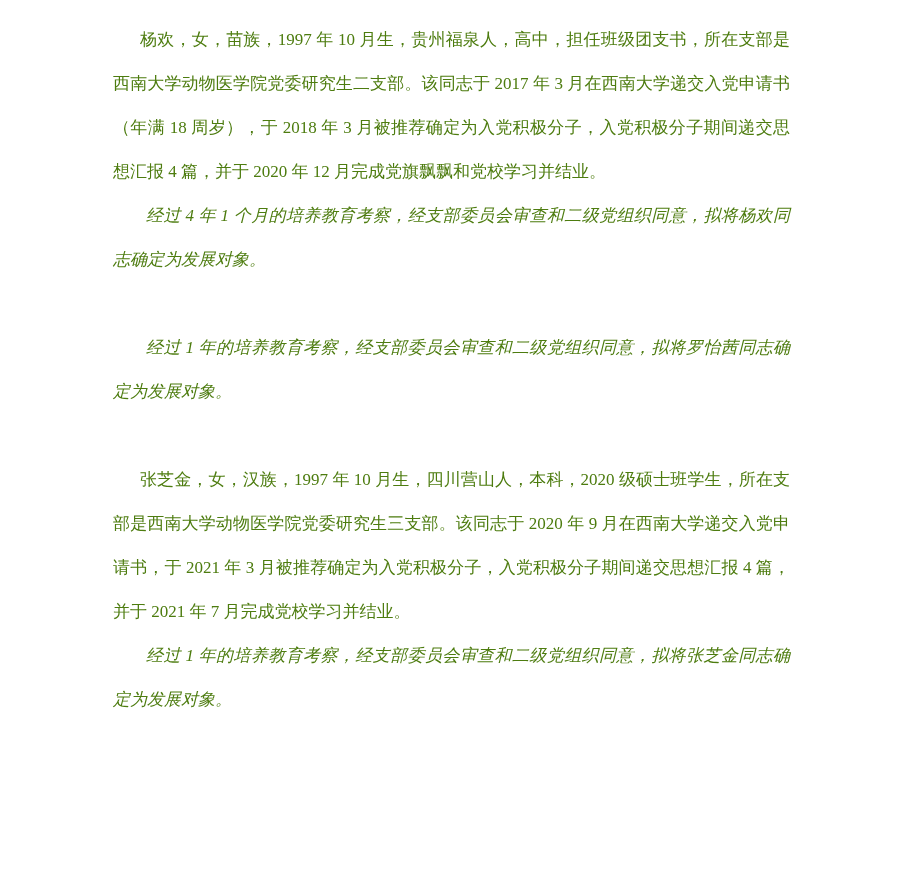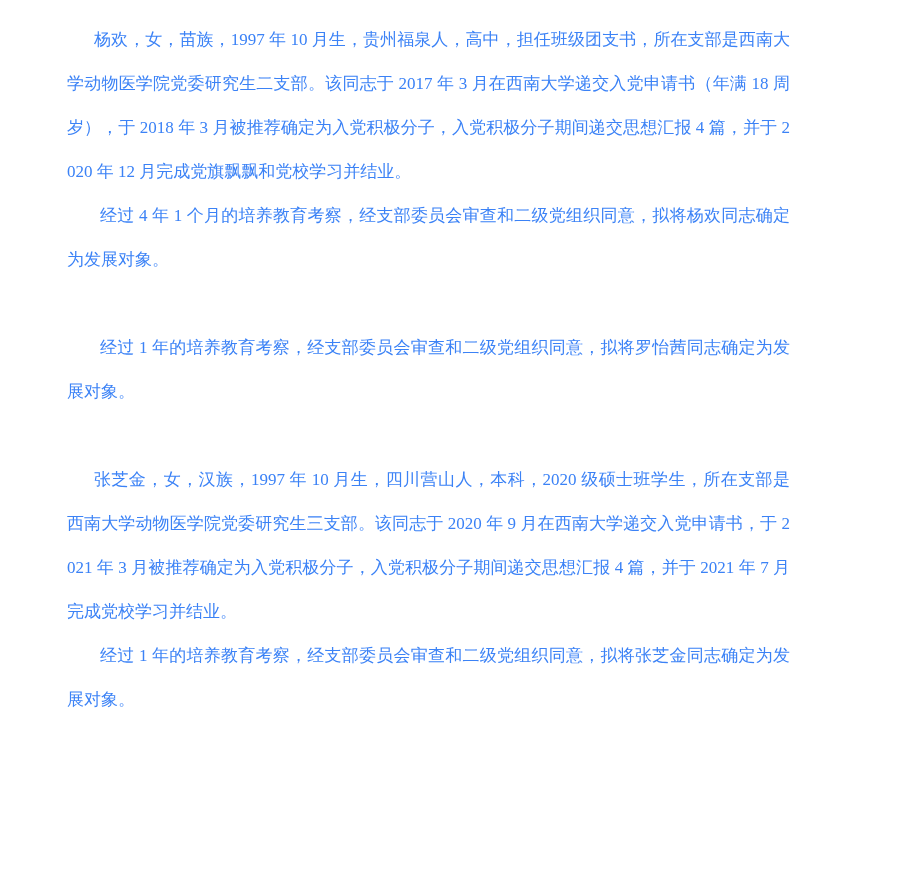--- a/index.html
+++ b/index.html
@@ -7,39 +7,40 @@
     padding: 0;
     width: 923px;
     height: 893px;
     background: #ffffff;
     overflow: hidden;
   }
   .page {
     box-sizing: border-box;
     width: 923px;
     height: 893px;
-    padding: 18px 133px 0 67px;
+    padding: 18px 133px 0 113px;
     background: #ffffff;
     font-family: "Liberation Serif", "DejaVu Serif", serif;
     font-size: 17px;
     line-height: 44px;
-    color: #3b82f6;
+    color: #4d7c0f;
     text-align: justify;
     overflow: hidden;
   }
   .para {
     margin: 0;
     padding: 0;
     word-break: break-all;
   }
   .para.profile {
     text-indent: 27px;
   }
   .para.decision {
     text-indent: 33px;
+    font-style: italic;
   }
   .blank-line {
     height: 44px;
   }
 </style>
 </head>
 <body>
 
 <div class="page">
 

